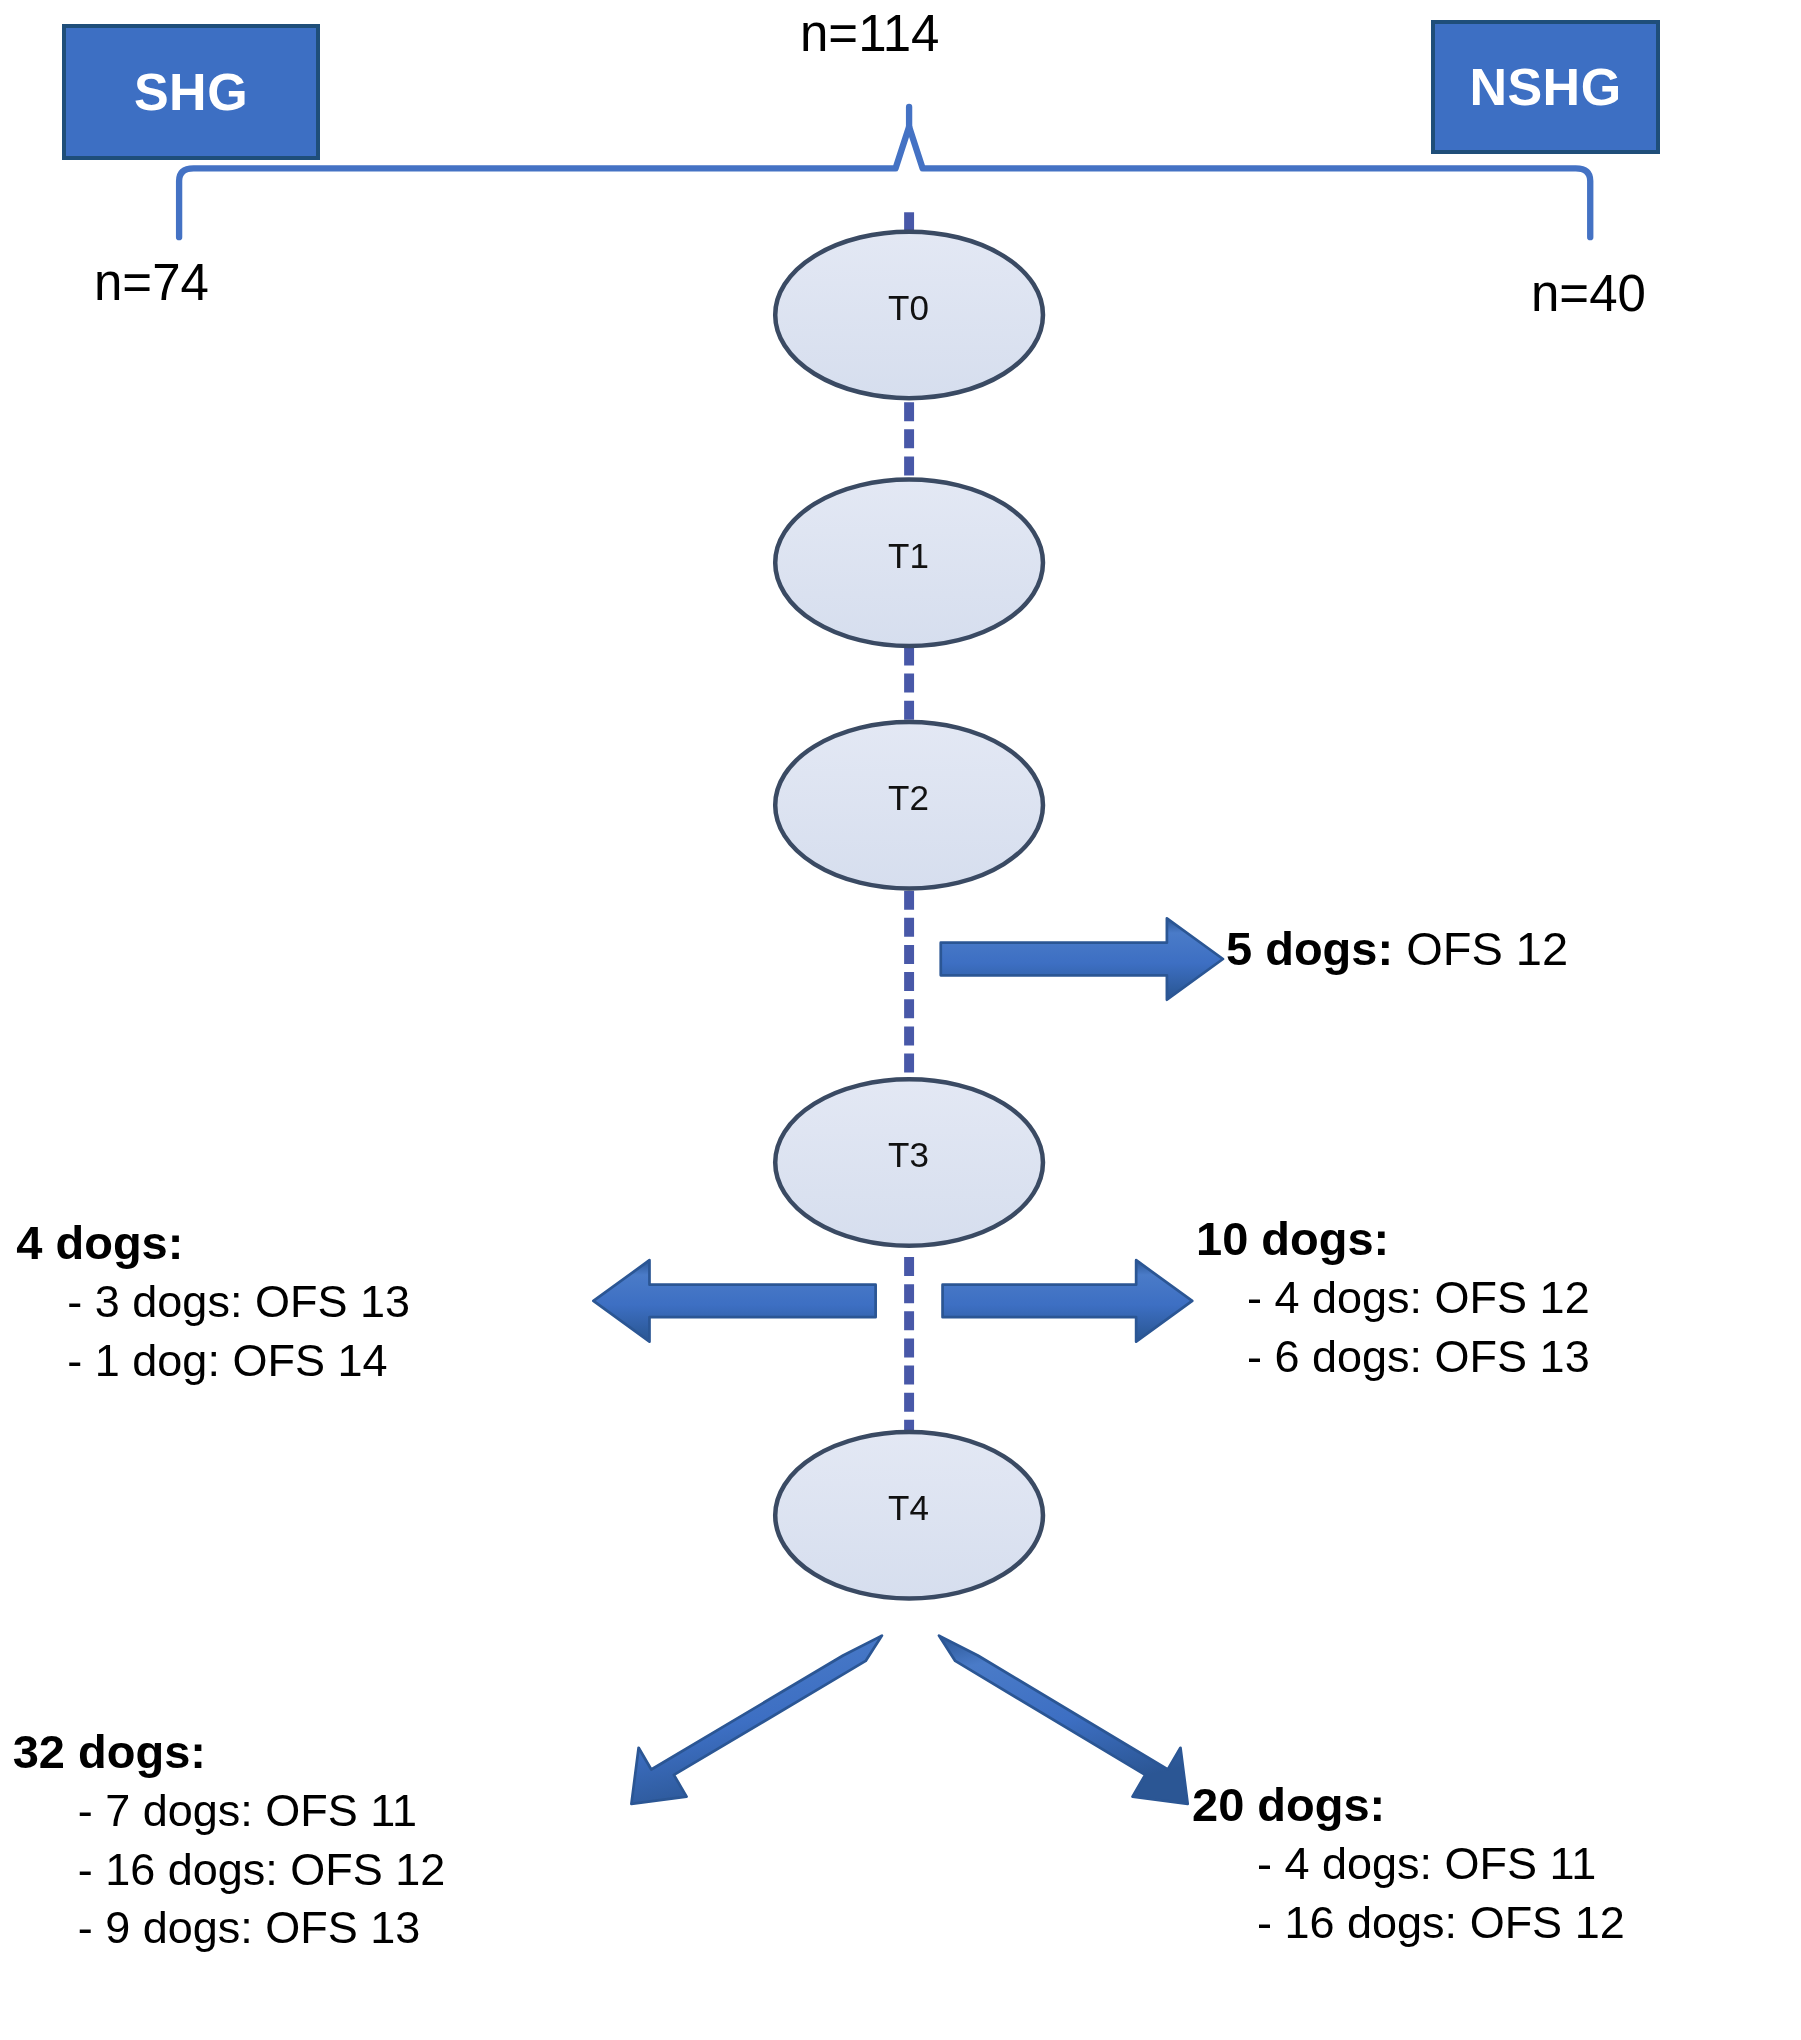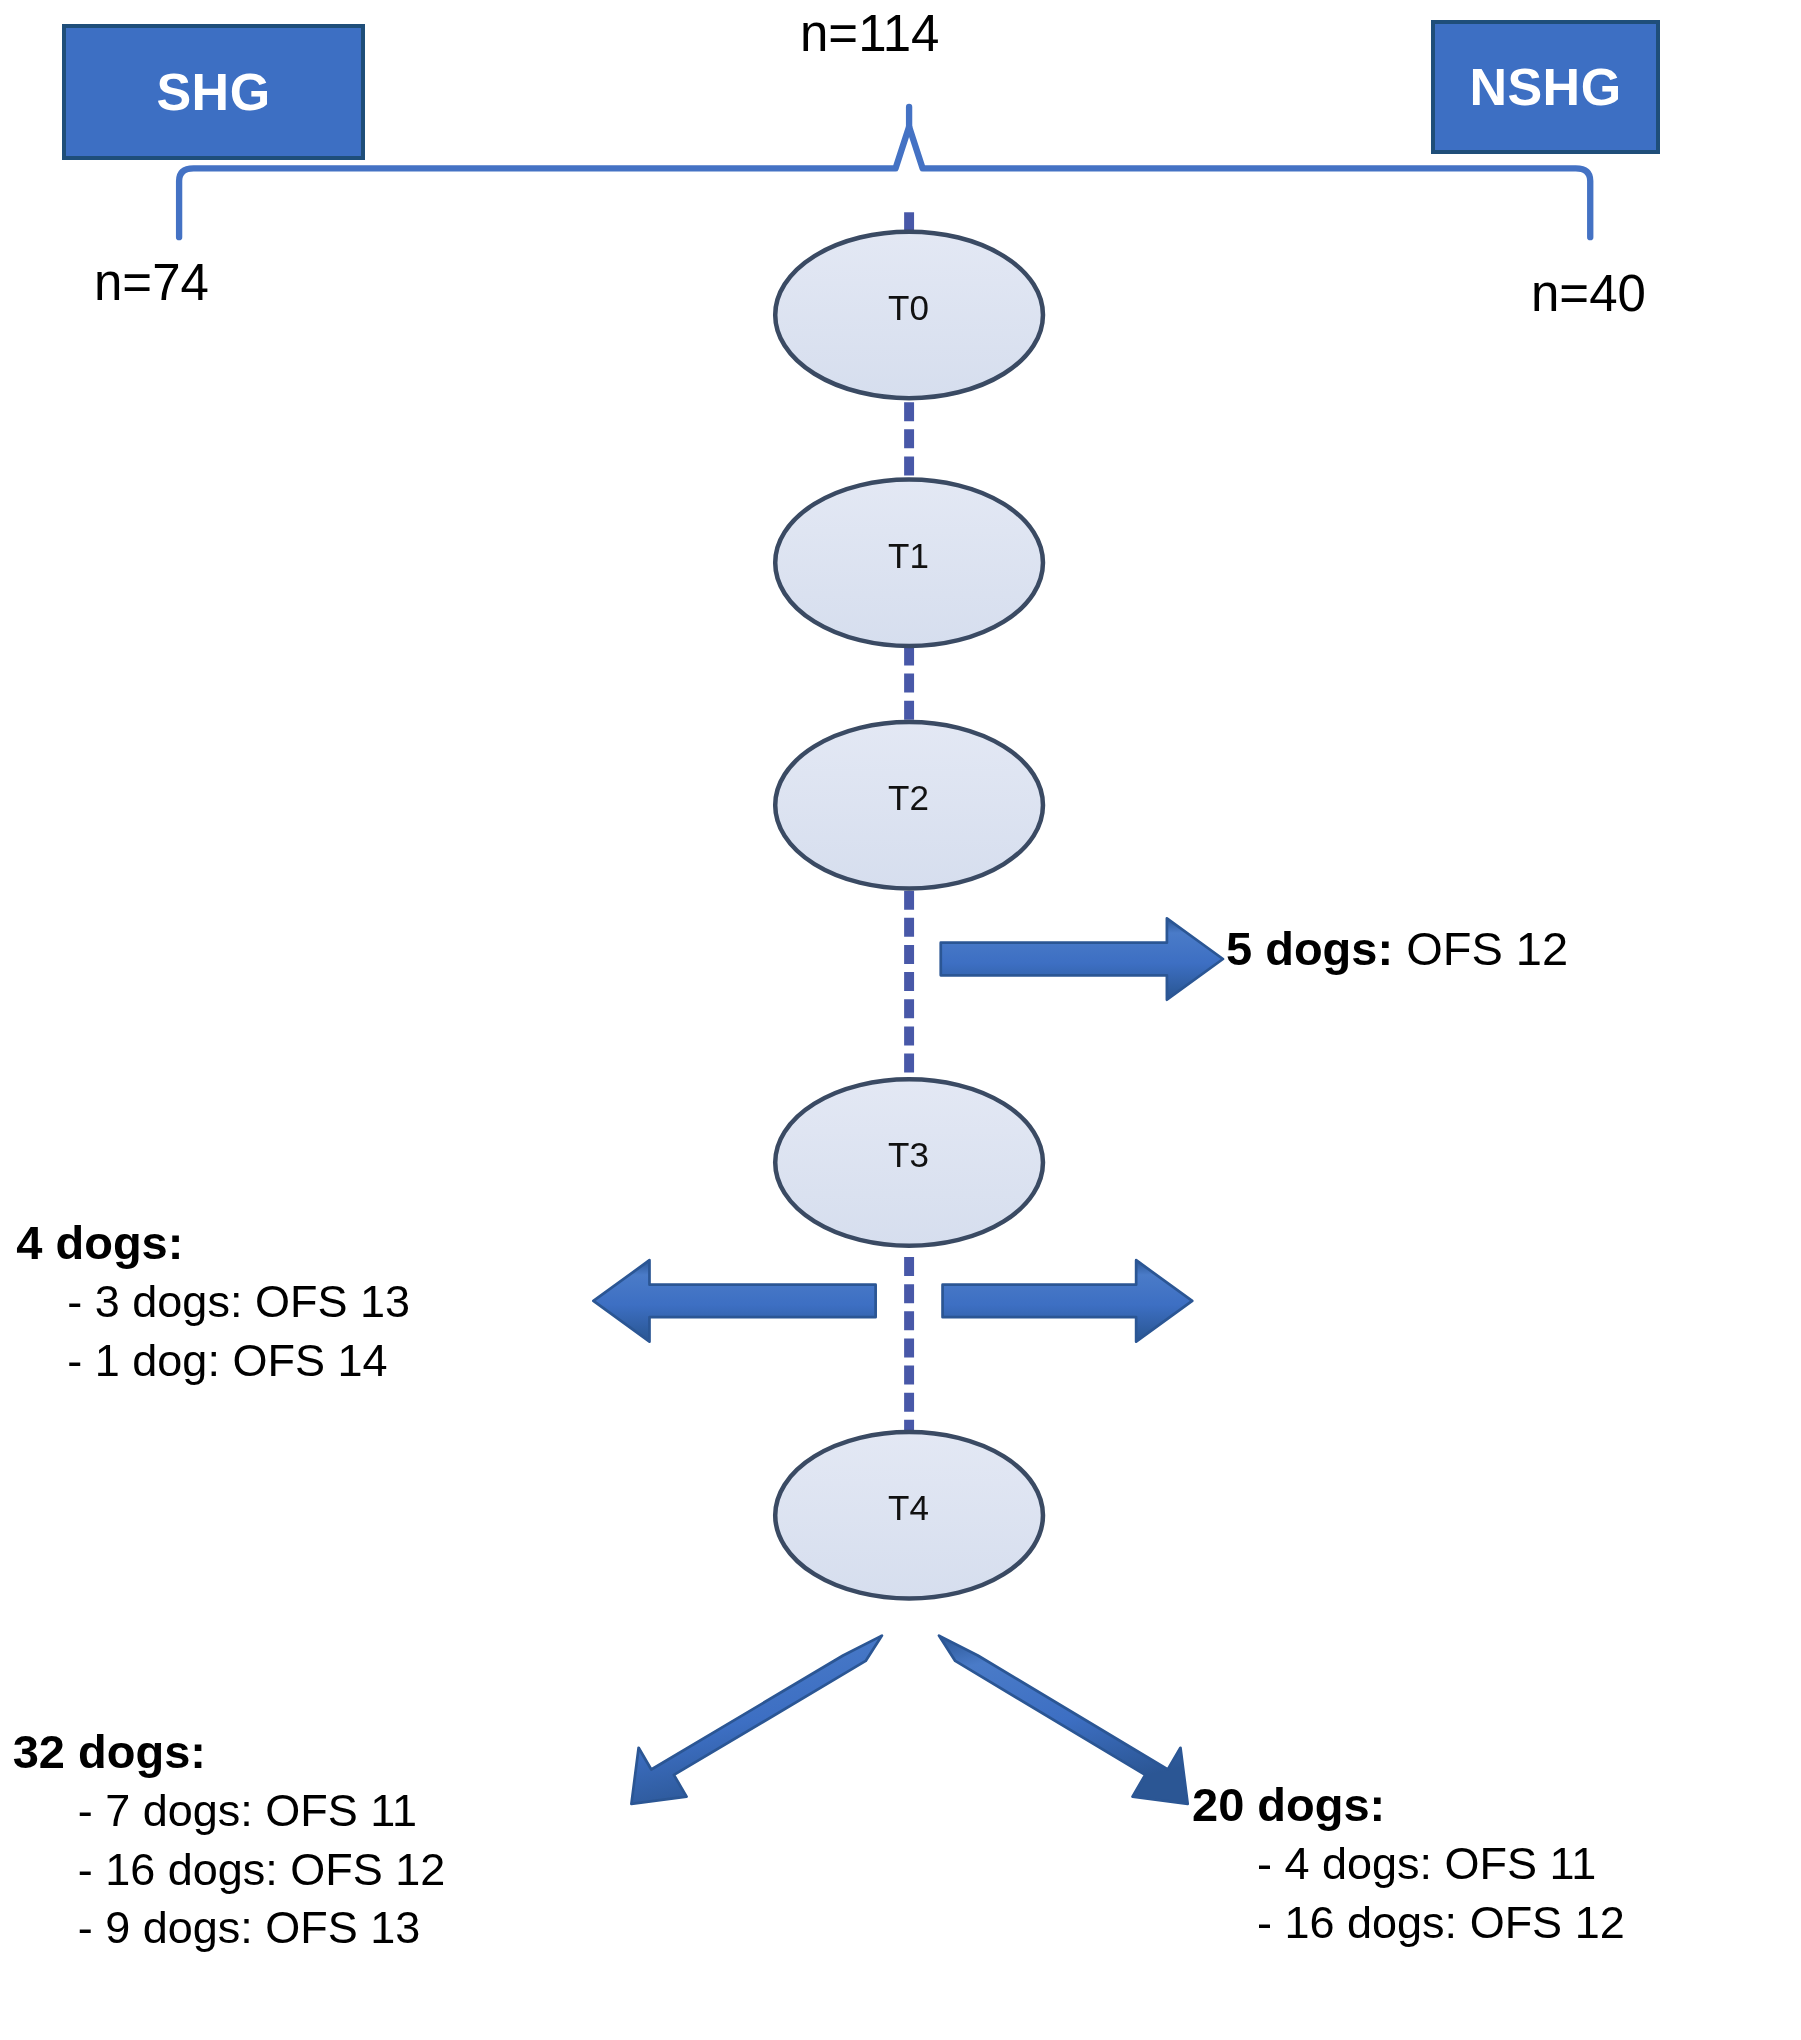--- a/index.html
+++ b/index.html
@@ -34,21 +34,21 @@
     font-weight: bold;
     display: flex;
     align-items: center;
     justify-content: center;
     letter-spacing: 0.5px;
     box-sizing: border-box;
   }
   #shg-box {
     left: 62px;
     top: 23.5px;
-    width: 303px;
+    width: 258px;
     height: 136px;
     font-size: 52px;
   }
   #nshg-box {
     left: 1431px;
     top: 20px;
     width: 229px;
     height: 134px;
     font-size: 52px;
   }
@@ -209,20 +209,25 @@
     <b>5 dogs:</b>
     <span class="val">OFS 12</span>
   </div>
 
   <div class="outcome" id="out-t3-left">
     <span class="head">4 dogs:</span>
     <span class="sub">- 3 dogs: OFS 13</span>
     <span class="sub">- 1 dog: OFS 14</span>
   </div>
 
+  <div class="outcome" id="out-t3-right">
+    <span class="head">10 dogs:</span>
+    <span class="sub">- 4 dogs: OFS 12</span>
+    <span class="sub">- 6 dogs: OFS 13</span>
+  </div>
 
   <div class="outcome indent-more" id="out-t4-left">
     <span class="head">32 dogs:</span>
     <span class="sub">- 7 dogs: OFS 11</span>
     <span class="sub">- 16 dogs: OFS 12</span>
     <span class="sub">- 9 dogs: OFS 13</span>
   </div>
 
   <div class="outcome indent-more" id="out-t4-right">
     <span class="head">20 dogs:</span>

